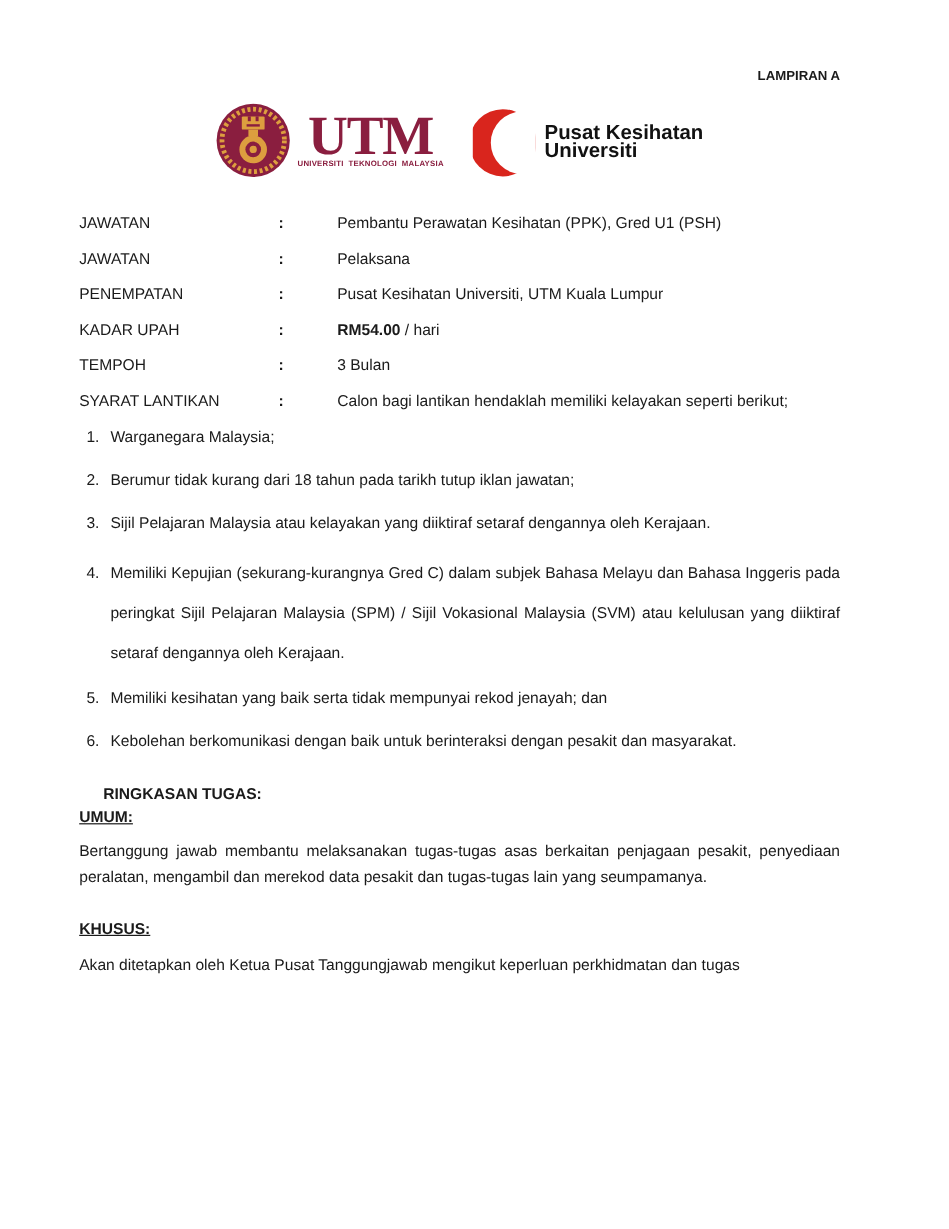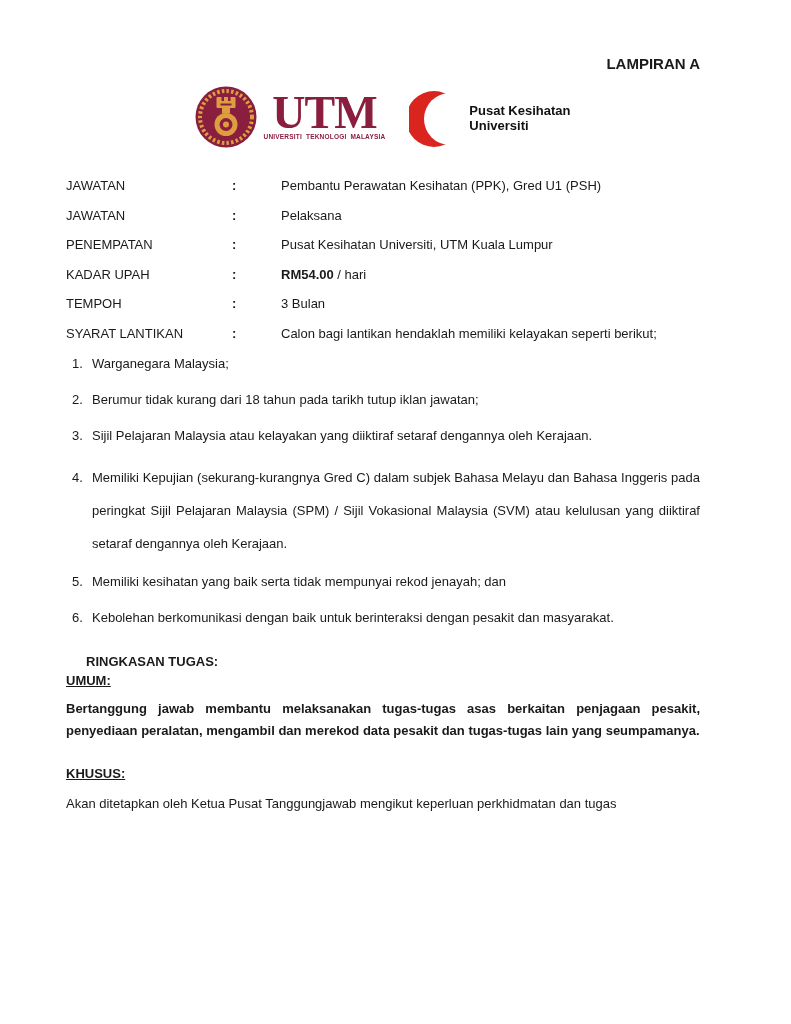--- a/index.html
+++ b/index.html
@@ -13,21 +13,21 @@
     color: #1a1a1a;
     font-family: "Liberation Sans", sans-serif;
     font-size: 13px;
     overflow: hidden;
   }
   .content { padding: 56px 91px 0 66px; }
 
   .lampiran {
     text-align: right;
     font-weight: bold;
-    font-size: 15px;
+    font-size: 11px;
     line-height: 16px;
   }
 
   
   .logos {
     margin-top: 14px;
     height: 64px;
     display: flex;
     justify-content: center;
     align-items: flex-start;
@@ -48,21 +48,21 @@
     margin-top: 4px;
     font-size: 6.5px;
     font-weight: bold;
     color: #8a1e3f;
     letter-spacing: 0.2px;
     word-spacing: 2px;
     white-space: nowrap;
   }
   .pku-logo { display: flex; align-items: center; gap: 8px; height: 64px; }
   .crescent-svg { margin-top: 2px; }
-  .pku-txt { font-weight: bold; font-size: 13px; line-height: 15px; color: #111; }
+  .pku-txt { font-weight: bold; font-size: 17px; line-height: 15px; color: #111; }
 
   
   .details { margin-top: 21px; }
   .drow {
     display: grid;
     grid-template-columns: 166px 49px 1fr;
     height: 29.5px;
     align-items: center;
   }
   .drow .lbl { font-weight: normal; }
@@ -74,21 +74,21 @@
   .req { display: flex; line-height: 21px; margin-bottom: 15px; }
   .req-num { flex: none; width: 20px; margin-left: 6px; }
   .req-text { flex: 1; }
   .req.spread { line-height: 33px; margin-bottom: 11px; }
   .req.spread .req-text { text-align: justify; }
 
   
   .ringkasan { margin-top: 26px; font-weight: bold; padding-left: 20px; }
   .subhead { margin-top: 4px; font-weight: bold; text-decoration: underline; }
   .para { margin-top: 10px; line-height: 22px; }
-  .para.just { text-align: justify; font-weight: bold; }
+  .para.just { text-align: justify; }
   .khusus-head { margin-top: 24px; }
   .khusus-para { margin-top: 12px; }
 </style>
 </head>
 <body>
 
 <div class="page">
   <div class="content">
 
     <div class="lampiran">LAMPIRAN A</div>

